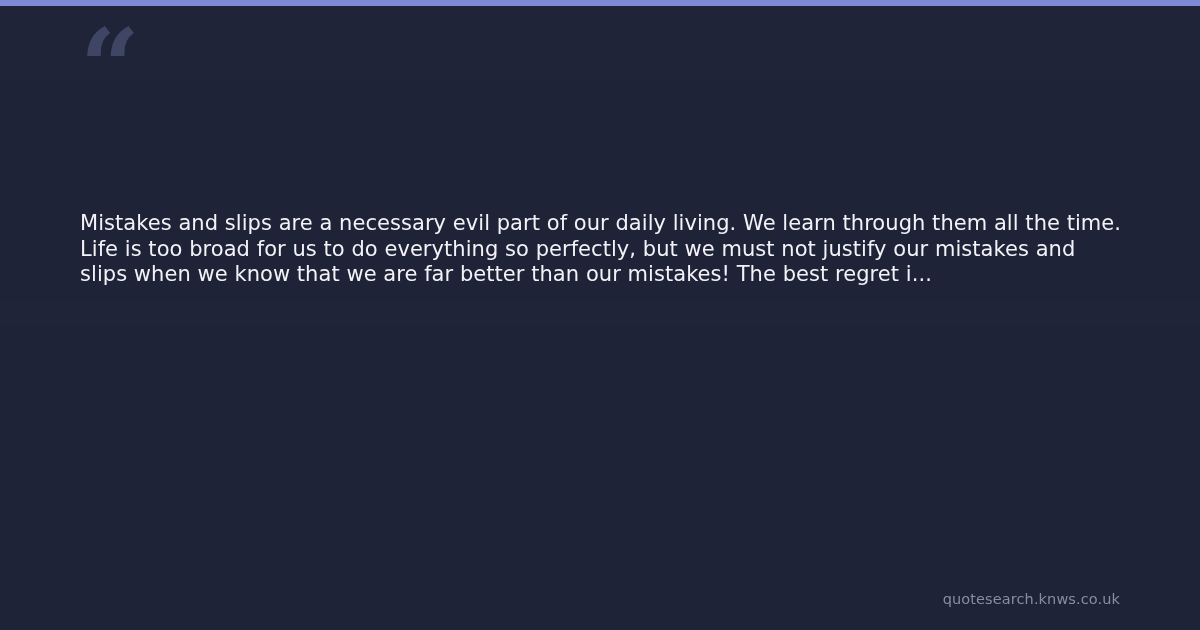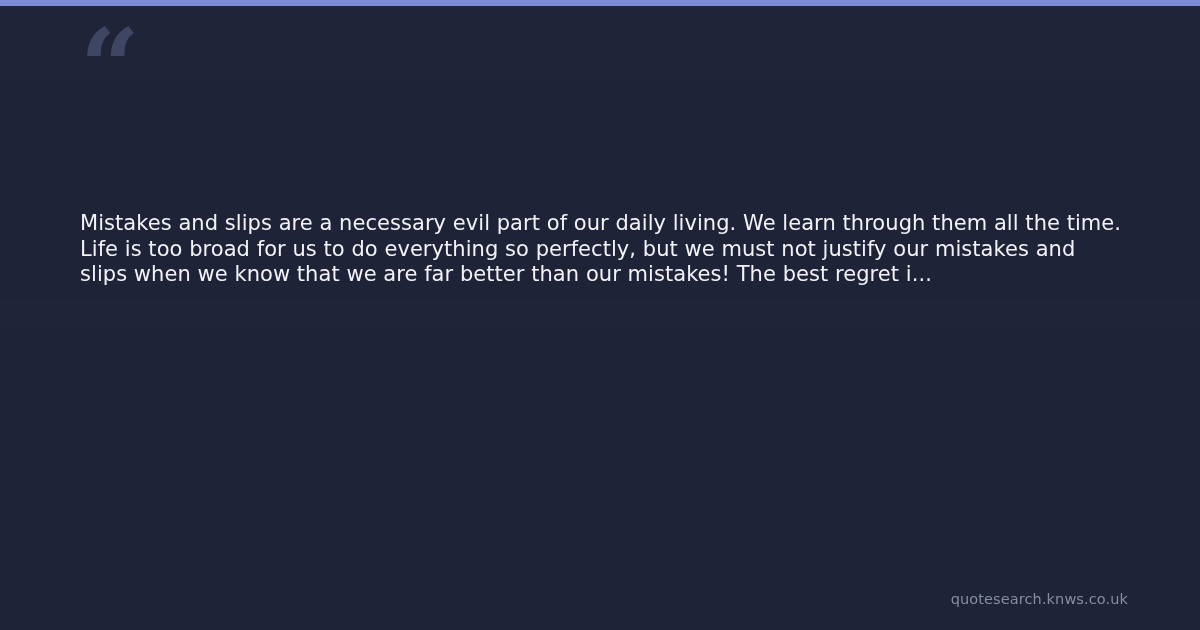--- a/index.html
+++ b/index.html
@@ -89,21 +89,21 @@
     color: #8a94d8;
     font-family: "DejaVu Sans", sans-serif;
     font-size: 21px;
     font-weight: 700;
     line-height: 26px;
     letter-spacing: 0.2px;
   }
 
   .site-footer {
     position: absolute;
-    right: 72px;
+    right: 80px;
     bottom: 22px;
     color: #868da4;
     font-family: "DejaVu Sans", sans-serif;
     font-size: 14.5px;
     font-weight: 400;
     line-height: 18px;
     letter-spacing: 0.1px;
     text-align: right;
   }
 </style>

